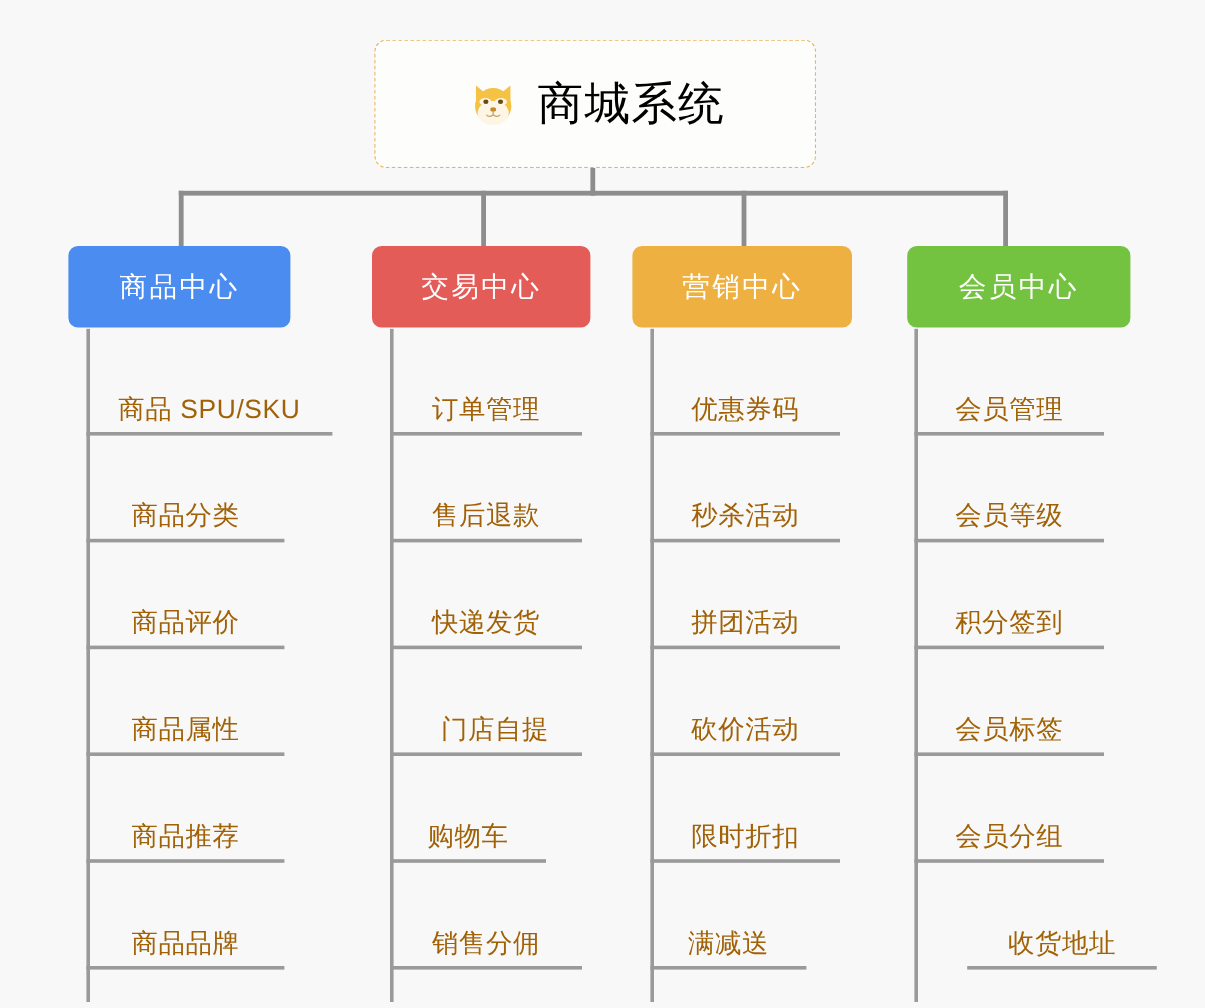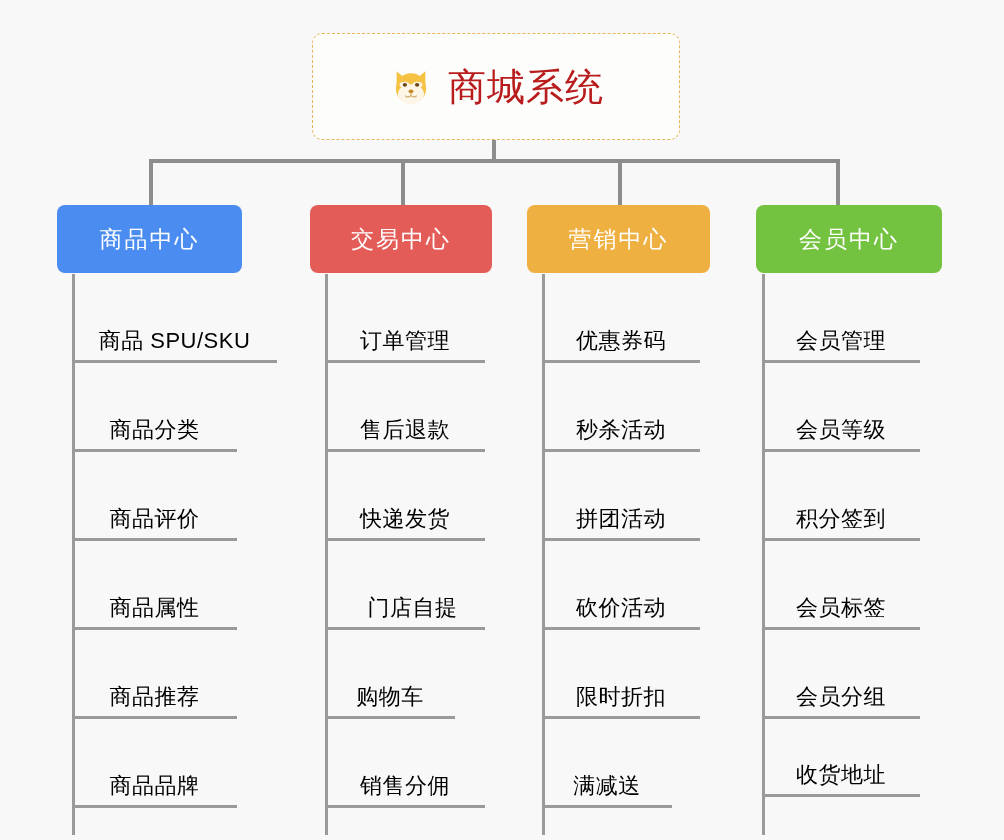--- a/index.html
+++ b/index.html
@@ -40,21 +40,21 @@
   }
   .root-emoji {
     width: 46px;
     height: 46px;
     flex: 0 0 auto;
     display: block;
   }
   .root-title {
     font-size: 38px;
     line-height: 1;
-    color: #b91c1c;
+    color: #000000;
     letter-spacing: 1px;
     white-space: nowrap;
   }
 
   
   .conn {
     position: absolute;
     background: #8d8d8d;
   }
   .conn-v { width: 4px; }
@@ -94,21 +94,21 @@
     height: 89px;
     display: flex;
     align-items: flex-end;
     justify-content: center;
     border-bottom: 3px solid #9a9a9a;
     padding-bottom: 6px;
   }
   .leaf-label {
     font-size: 22px;
     line-height: 1.2;
-    color: #000000;
+    color: #a16207;
     white-space: nowrap;
     letter-spacing: 0.5px;
   }
 </style>
 </head>
 <body>
 
 <div id="mindmap">
 
   <div class="root-node">
@@ -231,18 +231,18 @@
       </div>
     <div class="leaf-item" style="top:178px; width:158px;">
         <span class="leaf-label">积分签到</span>
       </div>
     <div class="leaf-item" style="top:267px; width:158px;">
         <span class="leaf-label">会员标签</span>
       </div>
     <div class="leaf-item" style="top:356px; width:158px;">
         <span class="leaf-label">会员分组</span>
       </div>
-    <div class="leaf-item" style="top:434px; width:158px;">
+    <div class="leaf-item" style="top:445px; width:158px;margin-left:44px;">
         <span class="leaf-label">收货地址</span>
       </div>
   </div>
 
 </div>
 
 </body></html>

